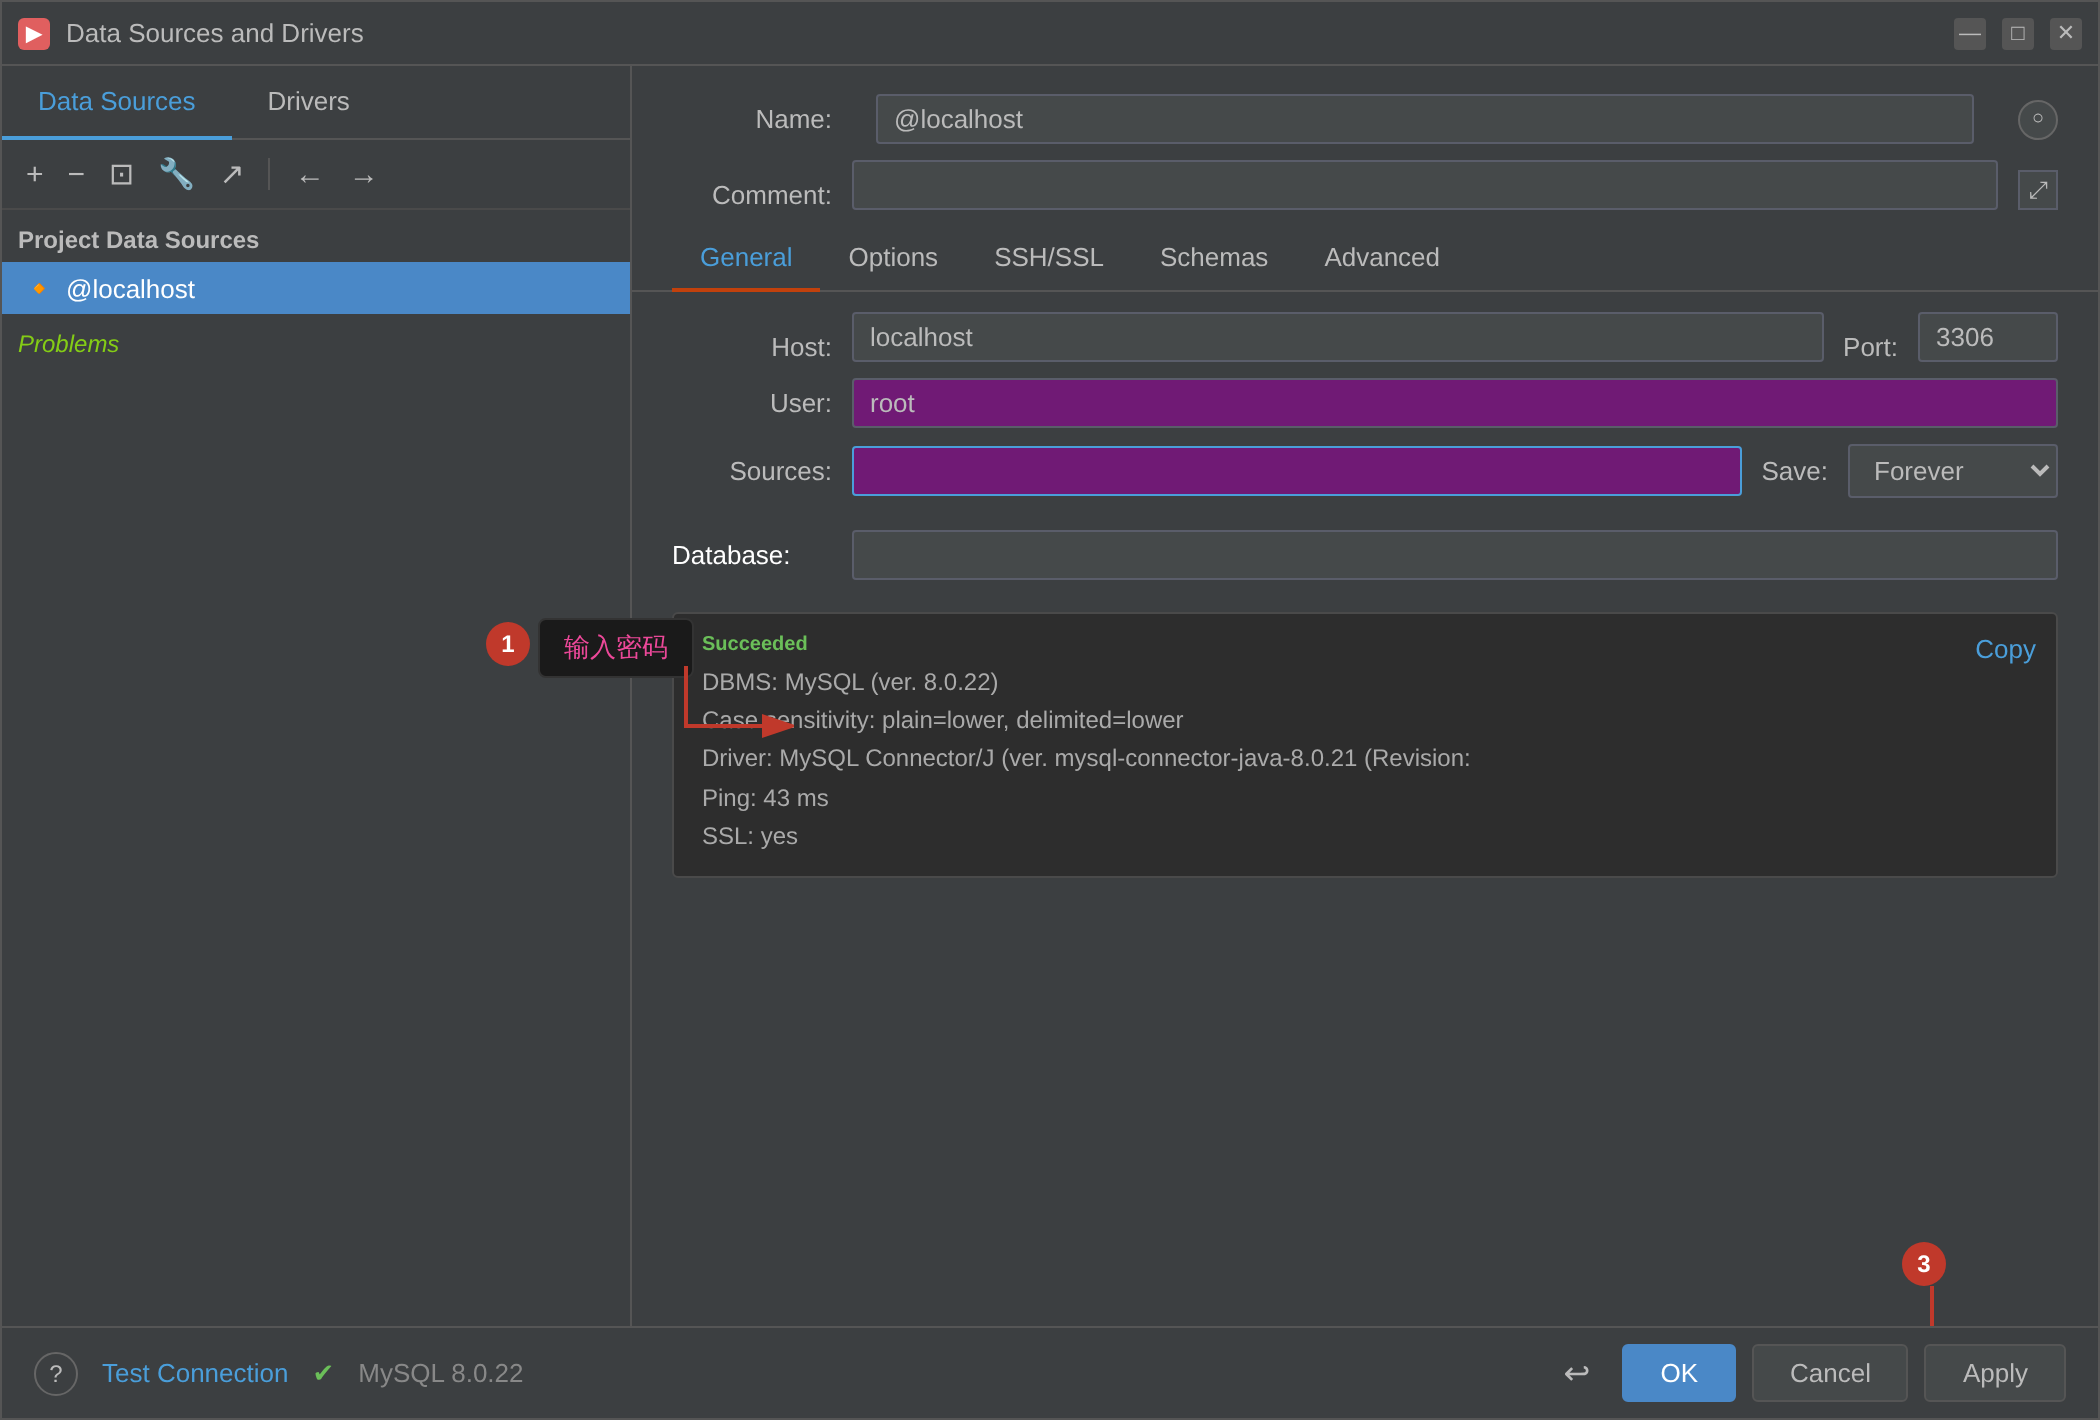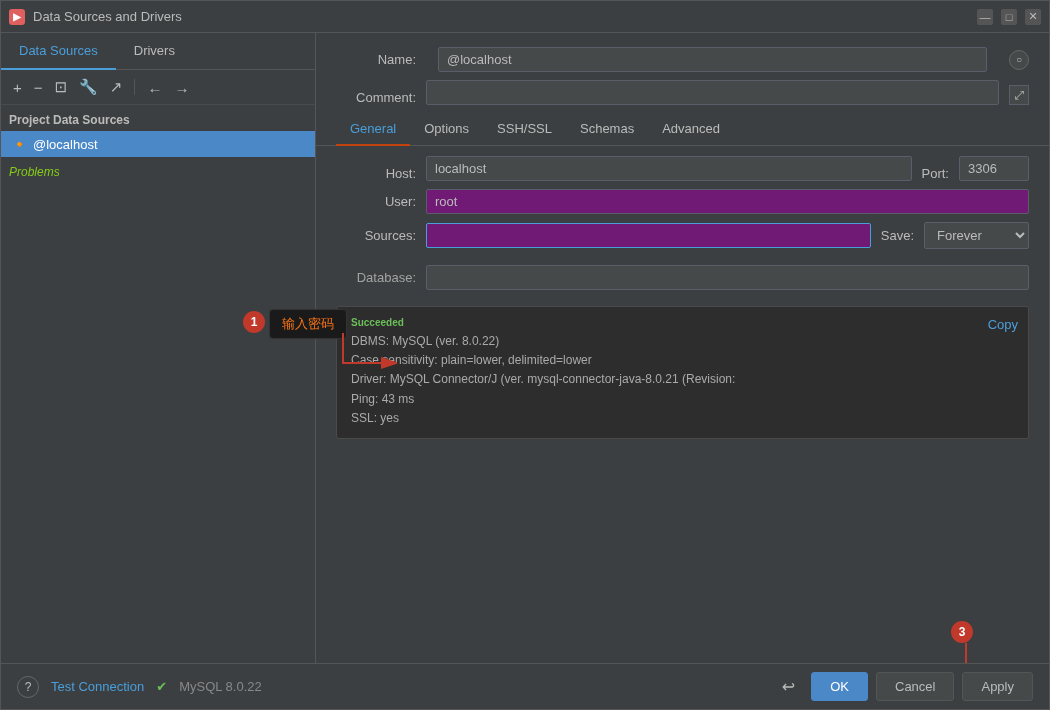--- a/index.html
+++ b/index.html
@@ -320,22 +320,22 @@
 
     
     .db-row {
       padding: 0 20px 8px 20px;
       display: flex;
       align-items: center;
       gap: 10px;
     }
     .db-label {
       width: 80px;
-      text-align: right;
-      color: #a3a3a3;
+      text-align: left;
+      color: #ffffff;
       flex-shrink: 0;
     }
     .db-input {
       flex: 1;
       background: #45494a;
       border: 1px solid #5a5d6a;
       color: #bbbbbb;
       padding: 4px 8px;
       font-size: 13px;
       outline: none;
@@ -556,21 +556,21 @@
 
       <div style="flex:1;"></div>
 
     </div>
 
     <div style="position:absolute; left:242px; top:278px; z-index:200; pointer-events:none;">
       <div style="position:relative;">
         <div style="background:#c0392b; border-radius:50%; width:22px; height:22px; display:flex; align-items:center; justify-content:center; color:white; font-size:12px; font-weight:bold; position:absolute; left:0; top:0;">
           <span>1</span>
         </div>
-        <div style="position:absolute; left:26px; top:-2px; background:#1a1a1a; color:#f97316; border:1px solid #333; border-radius:4px; padding:5px 12px; font-size:13px; white-space:nowrap;">
+        <div style="position:absolute; left:26px; top:-2px; background:#1a1a1a; color:#ec4899; border:1px solid #333; border-radius:4px; padding:5px 12px; font-size:13px; white-space:nowrap;">
           <span>输入密码</span>
         </div>
 
         <svg style="position:absolute; left:90px; top:22px; overflow:visible;" width="100" height="60">
           <defs>
             <marker id="arrow1" markerWidth="8" markerHeight="8" refX="6" refY="3" orient="auto">
               <path d="M0,0 L0,6 L9,3 z" fill="#c0392b"></path>
             </marker>
           </defs>
           <path d="M10,0 L10,30 L60,30" stroke="#c0392b" stroke-width="2" fill="none" marker-end="url(#arrow1)"></path>

